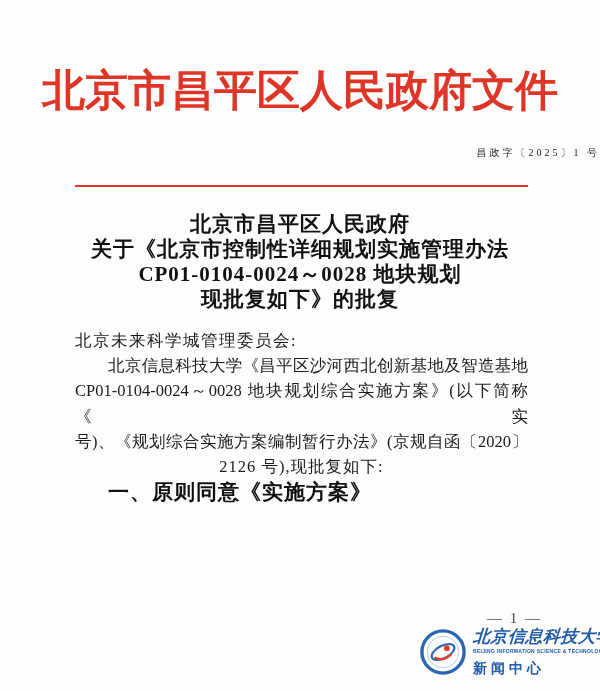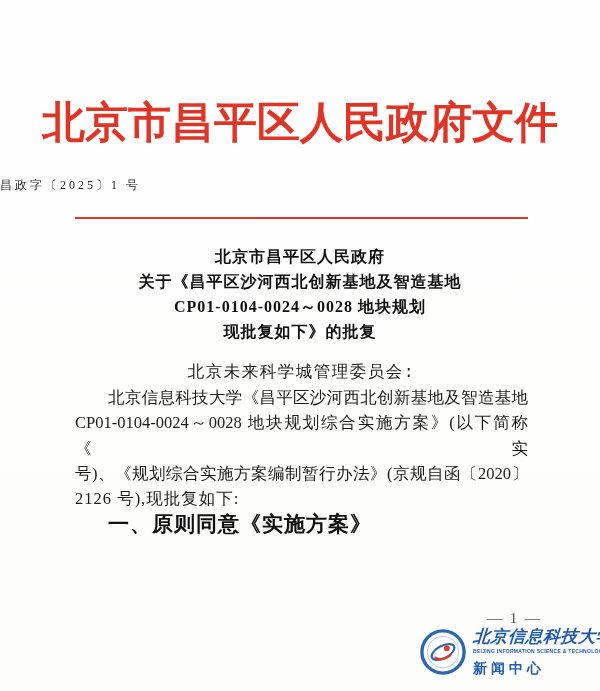--- a/index.html
+++ b/index.html
@@ -8,73 +8,72 @@
     background:#ffffff;
     font-family:"Liberation Serif","DejaVu Serif",serif;
     color:#1c1c1c;
     overflow:hidden;
   }
   .sheet{
     position:relative;
     width:600px;height:691px;
     background:linear-gradient(180deg,#fefefe 0%,#fdfdfc 100%);
     box-sizing:border-box;
-    padding-top:100px;
+    padding-top:68px;
   }
   .red-head{
     margin:0;
     text-align:center;
     font-size:43px;
     line-height:46px;
     font-weight:bold;
     color:#df3526;
     letter-spacing:0px;
     font-family:"Liberation Serif","DejaVu Serif",serif;
   }
   .doc-no{
     margin-top:30px;
-    text-align:left;
-    font-size:12px;
+    text-align:right;
+    font-size:10px;
     line-height:18px;
     letter-spacing:3px;
     color:#222;
   }
   .red-rule{
     margin:23px auto 0 75px;
     width:453px;
     height:0;
     border-top:2px solid #e0352a;
   }
   .doc-title{
     margin-top:25px;
     text-align:center;
     font-weight:bold;
-    font-size:16px;
+    font-size:21px;
     line-height:25px;
     color:#111;
     letter-spacing:1px;
   }
   .body-block{
     margin:16px 72px 0 75px;
     font-size:16.5px;
     line-height:25.2px;
     color:#1b1b1b;
   }
   .body-block p{margin:0;}
   .salutation{
-    text-align:center;
+    text-align:left;
     letter-spacing:1.5px;
-    font-family:Liberation Mono, monospace;
   }
   .jl{
     text-align:justify;
     text-align-last:justify;
   }
   .indent{ text-indent:33px; }
-  .left-line{ text-align:left; letter-spacing:1px; }
+  .left-line{ text-align:center; letter-spacing:1px; }
   .item-heading{
     font-family:"Liberation Sans","DejaVu Sans",sans-serif;
     font-weight:bold;
     font-size:21px;
     letter-spacing:1px;
     color:#111;
   }
   .page-number{
     position:absolute;
     top:610px; right:58px;
@@ -126,21 +125,21 @@
 <div class="sheet">
 
   <h1 class="red-head">北京市昌平区人民政府文件</h1>
 
   <div class="doc-no">昌政字〔2025〕1 号</div>
 
   <div class="red-rule"></div>
 
   <div class="doc-title">
     <div>北京市昌平区人民政府</div>
-    <div>关于《昌平区沙河西北创新基地及智造基地</div>
+    <div>关于《北京市控制性详细规划实施管理办法</div>
     <div>CP01-0104-0024～0028 地块规划</div>
     <div>现批复如下》的批复</div>
   </div>
 
   <div class="body-block">
     <p class="salutation">北京未来科学城管理委员会:</p>
     <p class="jl indent">北京信息科技大学《昌平区沙河西北创新基地及智造基地</p>
     <p class="jl">CP01-0104-0024～0028 地块规划综合实施方案》(以下简称《实</p>
     <p class="jl">号)、《规划综合实施方案编制暂行办法》(京规自函〔2020〕</p>
     <p class="left-line">2126 号),现批复如下:</p>

